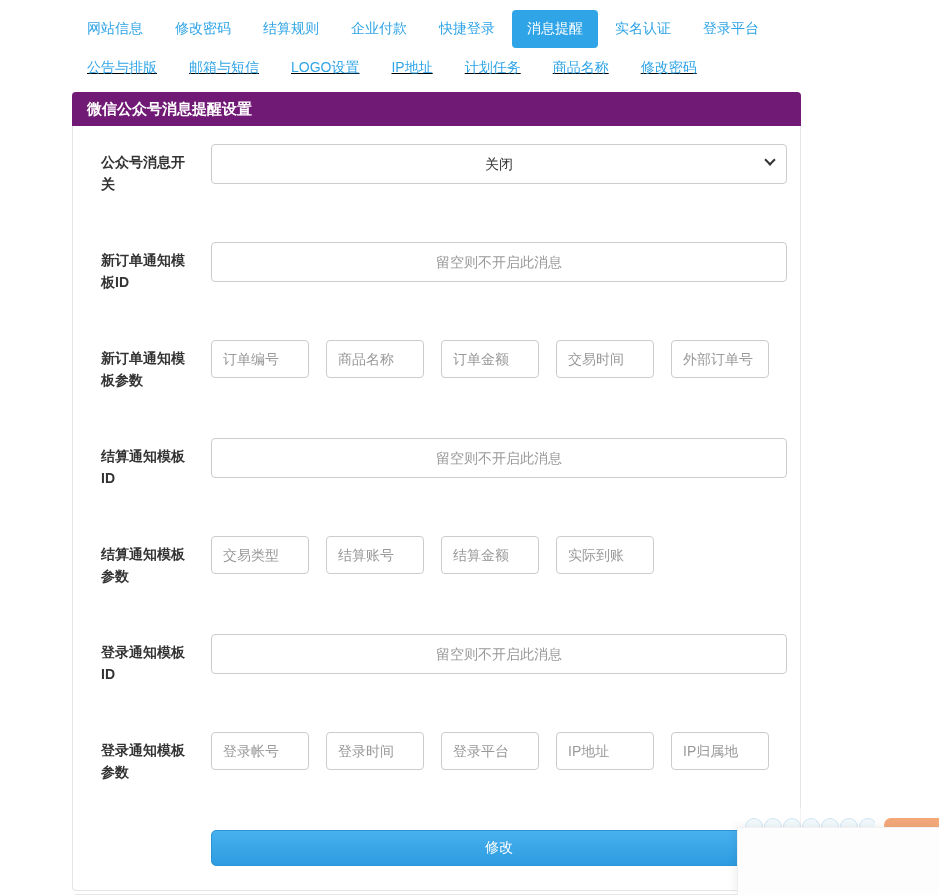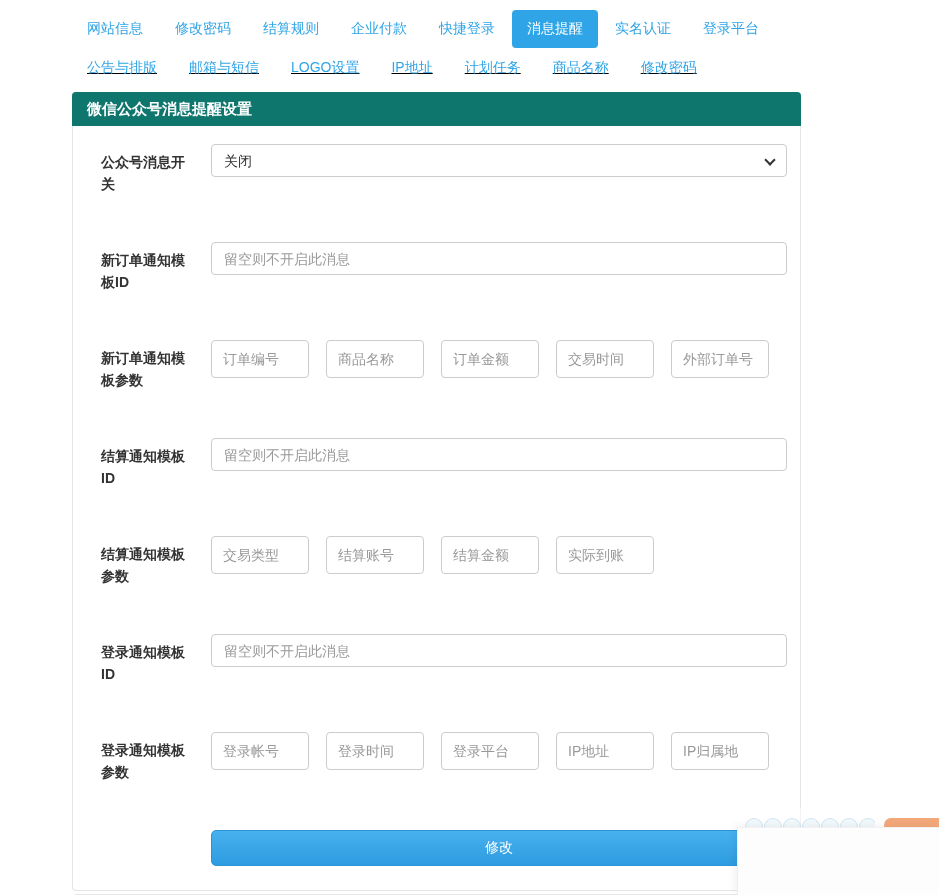--- a/index.html
+++ b/index.html
@@ -15,37 +15,38 @@
   .tab-row { display: flex; gap: 2px; align-items: flex-start; }
   .tab { font-size: 14px; color: #2fa4e7; border-radius: 4px; cursor: pointer; white-space: nowrap; }
   .tab-row-1 .tab { padding: 10px 15px; }
   .tab-row-2 { margin-top: 4px; text-decoration: underline; }
   .tab-row-2 .tab { padding: 7px 15px; }
   .tab-active { background: #2fa4e7; color: #fff; }
 
   
   .panel { margin-top: 8px; border: 1px solid #e4e4e4; border-top: none; border-radius: 4px; background:#fff; }
   .panel-heading {
-    background: #0f766e; color: #fff; font-weight: bold; font-size: 15px;
+    background: #701a75; color: #fff; font-weight: bold; font-size: 15px;
     height: 34px; line-height: 34px; padding: 0 15px;
     border-radius: 4px 4px 0 0; margin: 0 -1px;
   }
   .panel-body { padding: 18px 15px 24px; }
 
   .form-row { display: grid; grid-template-columns: 108px 576px; column-gap: 15px; margin-bottom: 47px; }
   .form-row:last-child { margin-bottom: 0; }
   .field-label {
     font-size: 14px; font-weight: bold; color: #333;
     padding: 7px 0 0 13px; line-height: 22px;
   }
   .ctl { position: relative; }
   .text-input, select {
-    width: 100%; height: 33px; border: 1px solid #ccc; border-radius: 4px;
+    width: 100%; height: 40px; border: 1px solid #ccc; border-radius: 4px;
     padding: 0 12px; font-size: 14px; color: #333; background: #fff; outline: none;
     font-family: inherit;
+    text-align: center;
   }
   select { appearance: none; -webkit-appearance: none; -moz-appearance: none; }
   .chevron {
     position: absolute; right: 13px; top: 12px; width: 8px; height: 8px;
     border-right: 2px solid #333; border-bottom: 2px solid #333;
     transform: rotate(45deg); pointer-events: none;
   }
   ::placeholder { color: #999; opacity: 1; }
   .multi { display: flex; gap: 17px; }
   .mini-input {

